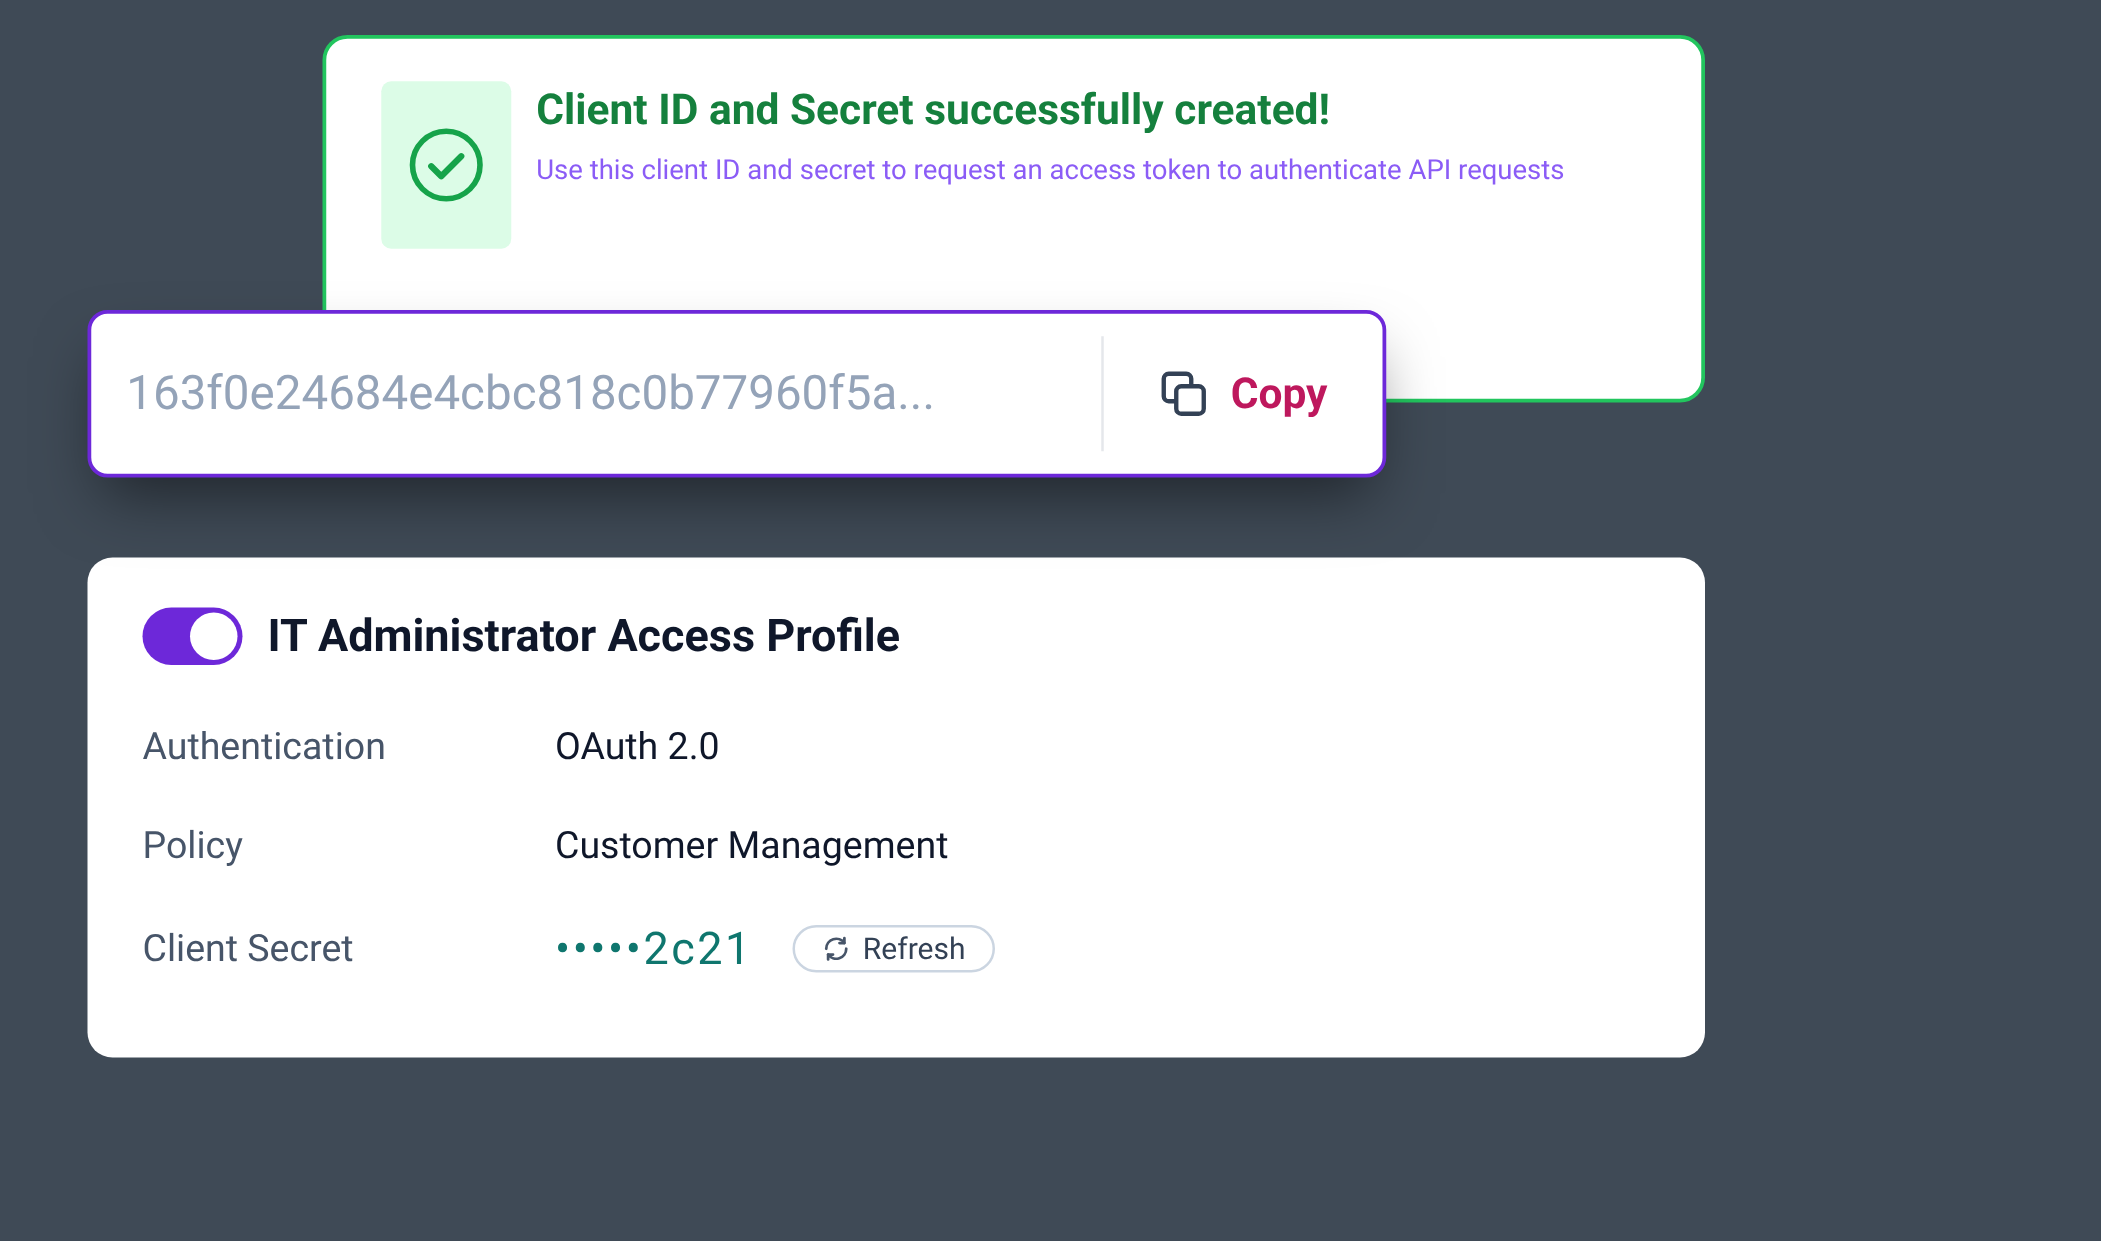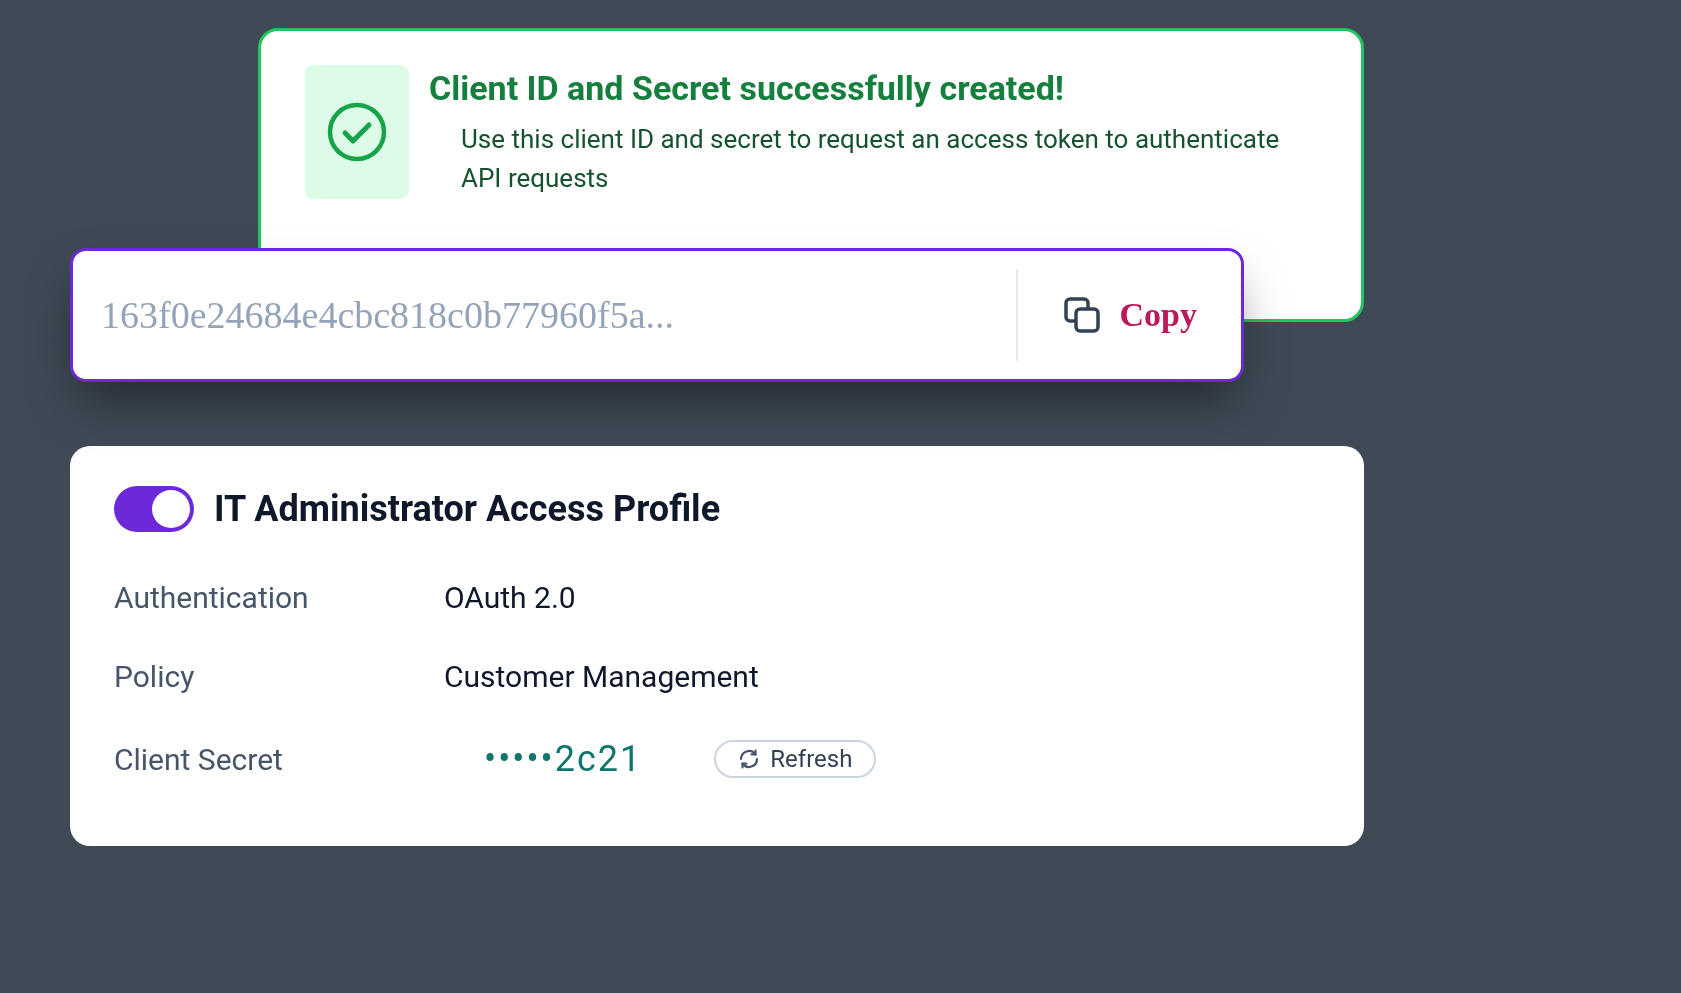--- a/index.html
+++ b/index.html
@@ -45,40 +45,38 @@
       flex: 1;
       padding-top: 1px;
     }
     .success-title {
       font-size: 34px;
       font-weight: 700;
       color: #15803d;
       line-height: 1.35;
     }
     .success-subtitle {
-      font-size: 26px;
-      color: #14532d;
+      font-size: 22px;
+      color: #8b5cf6;
       line-height: 1.5;
       margin-top: 8px;
-      margin-left: 32px;
     }
     .copy-card {
       position: absolute;
       top: 248px;
       left: 70px;
-      width: 1174px;
+      width: 1039px;
       height: 134px;
       background: #ffffff;
       border: 3px solid #6d28d9;
       border-radius: 16px;
       display: flex;
       align-items: stretch;
       box-shadow: 0 25px 50px -12px rgba(0,0,0,0.5);
       z-index: 2;
-      font-family: Liberation Serif, serif;
     }
     .client-id-value {
       flex: 1;
       display: flex;
       align-items: center;
       padding: 0 28px;
       font-size: 38px;
       color: #94a3b8;
       white-space: nowrap;
       overflow: hidden;
@@ -142,21 +140,20 @@
       font-weight: 700;
       color: #0f172a;
     }
     .profile-row {
       display: flex;
       align-items: center;
       margin-bottom: 44px;
     }
     .profile-row:last-child {
       margin-bottom: 14px;
-      gap: 40px;
     }
     .profile-label {
       width: 330px;
       font-size: 30px;
       color: #475569;
     }
     .profile-value {
       font-size: 30px;
       color: #0f172a;
     }

